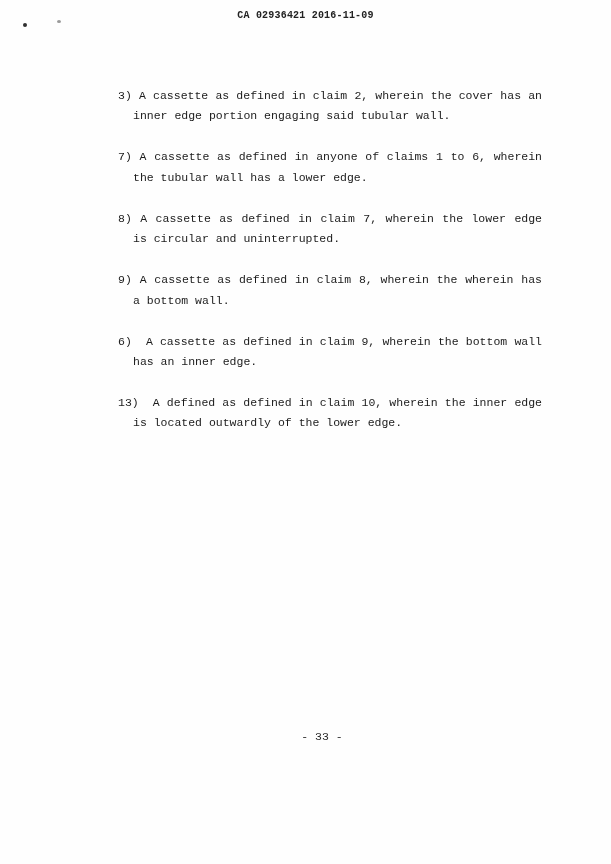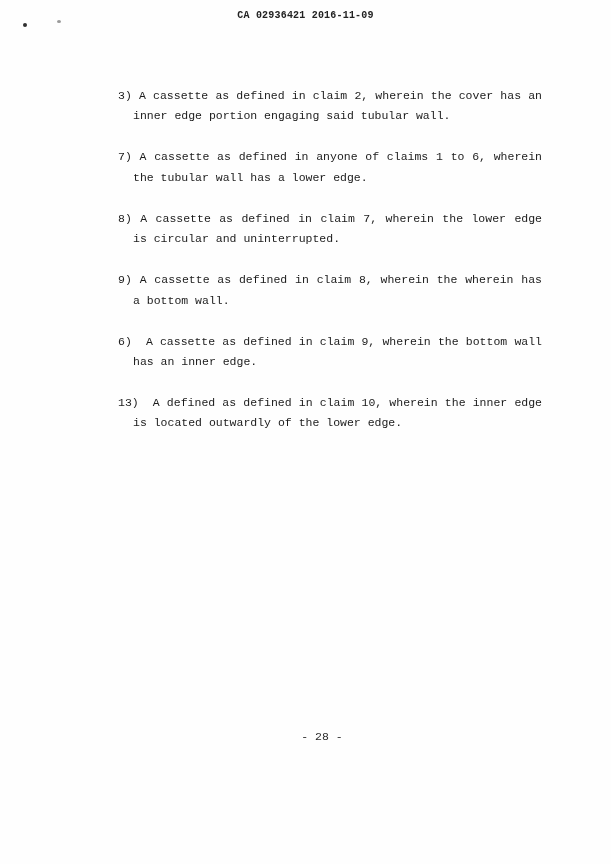--- a/index.html
+++ b/index.html
@@ -119,15 +119,15 @@
       <span class="claim-text">A cassette as defined in claim 9, wherein the bottom wall has an inner edge.</span>
     </p>
 
     <p class="claim">
       <span class="claim-number wide">13)</span>
       <span class="claim-text">A defined as defined in claim 10, wherein the inner edge is located outwardly of the lower edge.</span>
     </p>
 
   </div>
 
-  <div class="page-number">- 28 -</div>
+  <div class="page-number">- 33 -</div>
 
 </div>
 
 </body></html>

